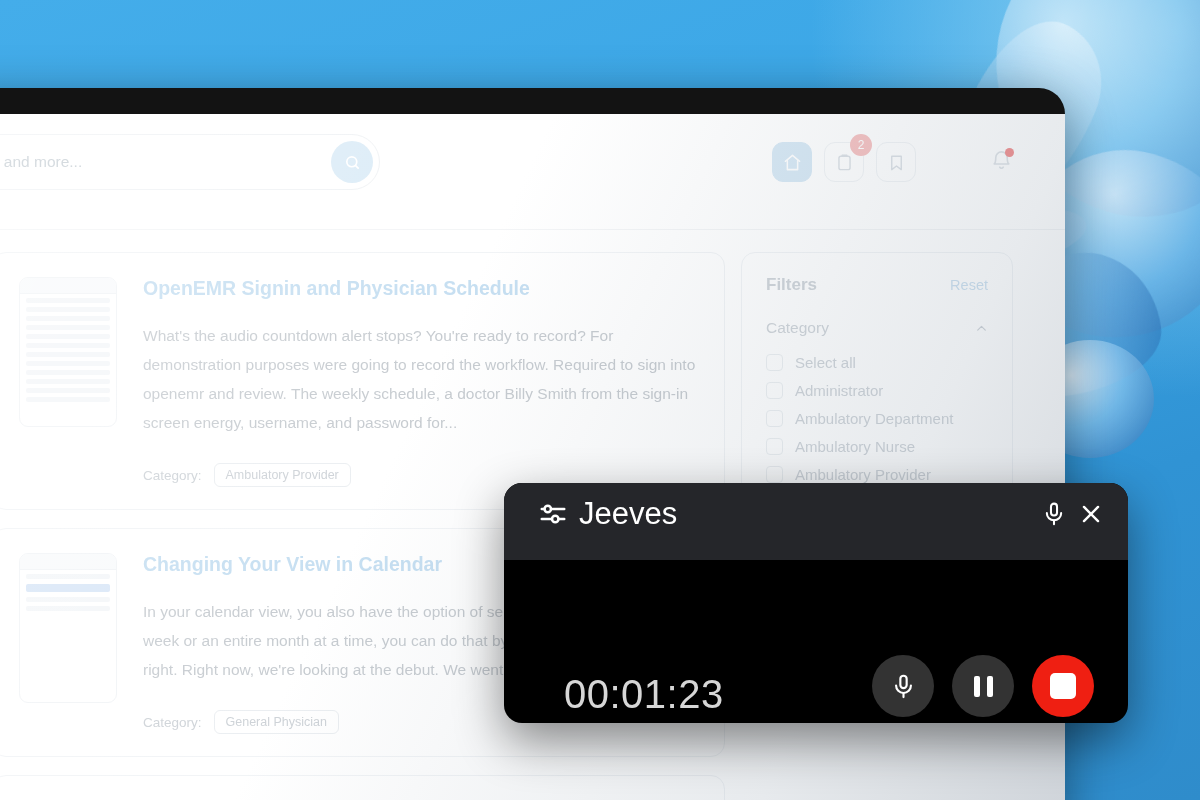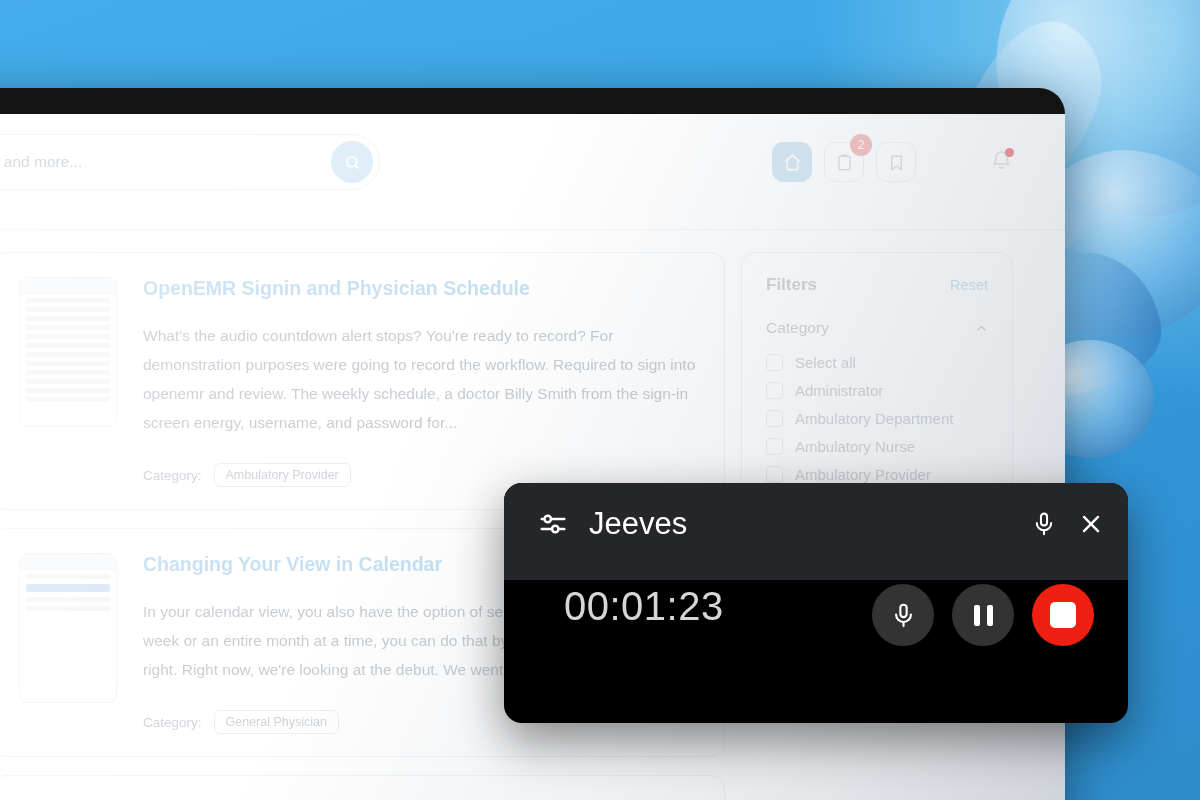--- a/index.html
+++ b/index.html
@@ -172,28 +172,28 @@
       linear-gradient(115deg, rgba(255,255,255,.50) 0%, rgba(255,255,255,.20) 42%, rgba(176,186,196,.30) 78%, rgba(140,152,166,.42) 100%);
   }
 
   
   #recorder {
     position: absolute; left: 504px; top: 483px; width: 624px; height: 240px;
     background: #000; border-radius: 18px; overflow: hidden;
     box-shadow: 0 18px 48px rgba(0,0,0,.45);
   }
   #rec-header {
-    height: 97px; background: #25262a; display: flex; align-items: center;
-    padding: 0 24px 16px 34px; gap: 21px;
+    height: 77px; background: #25262a; display: flex; align-items: center;
+    padding: 0 24px 16px 34px; gap: 11px;
   }
   #rec-title { color: #fff; font-size: 31px; font-weight: 400; flex: 1 1 auto; }
   .rec-hdr-icon { cursor: pointer; display: flex; align-items: center; justify-content: center; }
   #rec-body {
-    height: 157px; display: flex; align-items: flex-start;
-    padding: 4px 34px 0 60px; gap: 18px;
+    height: 157px; display: flex; align-items: flex-end;
+    padding: 10px 34px 0 60px; gap: 18px;
   }
   #rec-timer {
     color: #d6d6d6; font-size: 40px; letter-spacing: .5px; flex: 1 1 auto;
   }
   .ctrl {
     width: 62px; height: 62px; border-radius: 50%; border: 0; cursor: pointer;
     display: flex; align-items: center; justify-content: center; flex: 0 0 auto;
   }
   .ctrl.dark { background: #333333; }
   .ctrl.rec { background: #ef1f12; }

